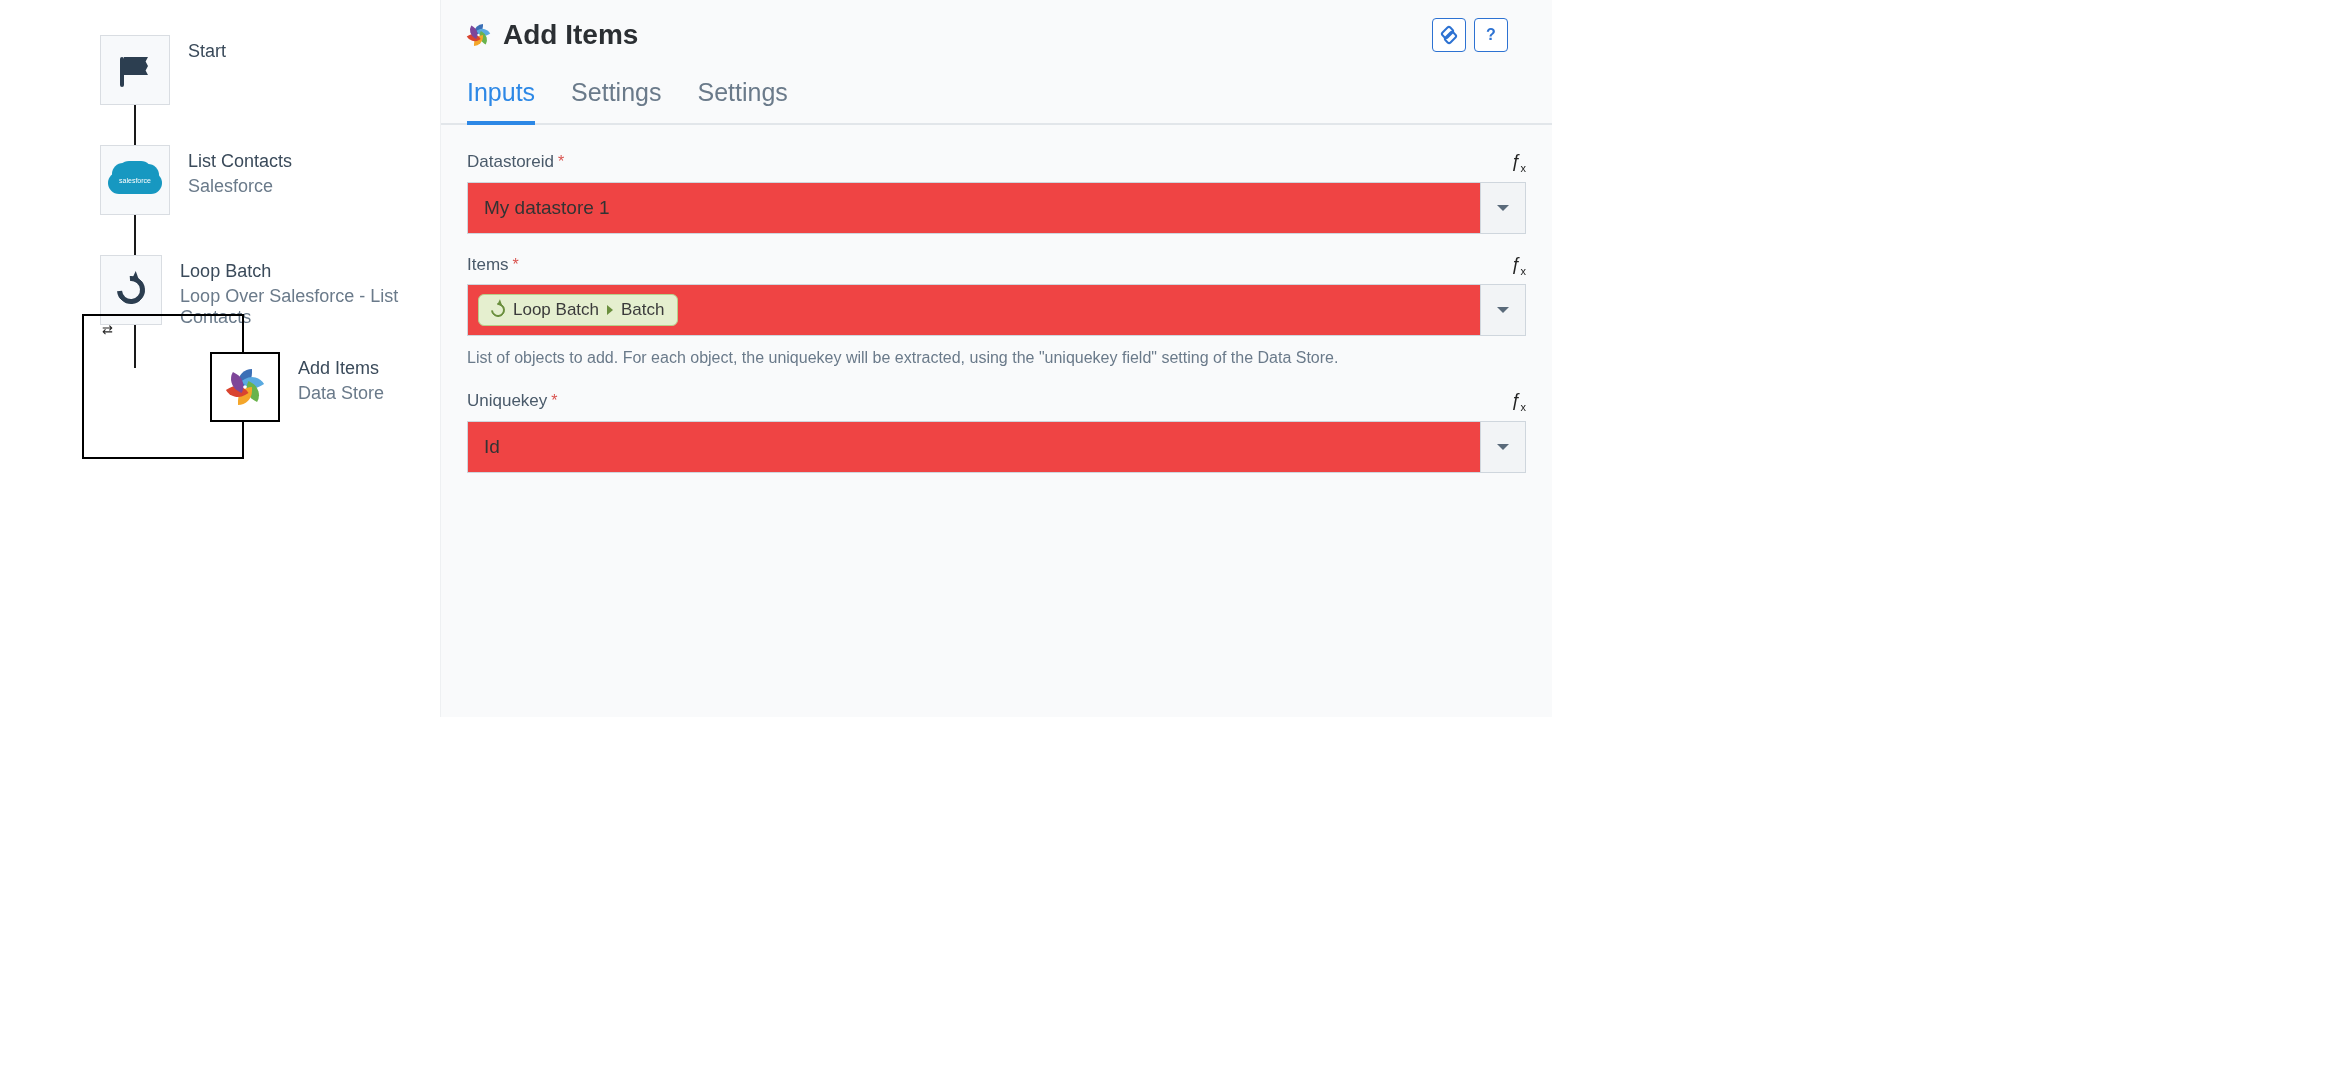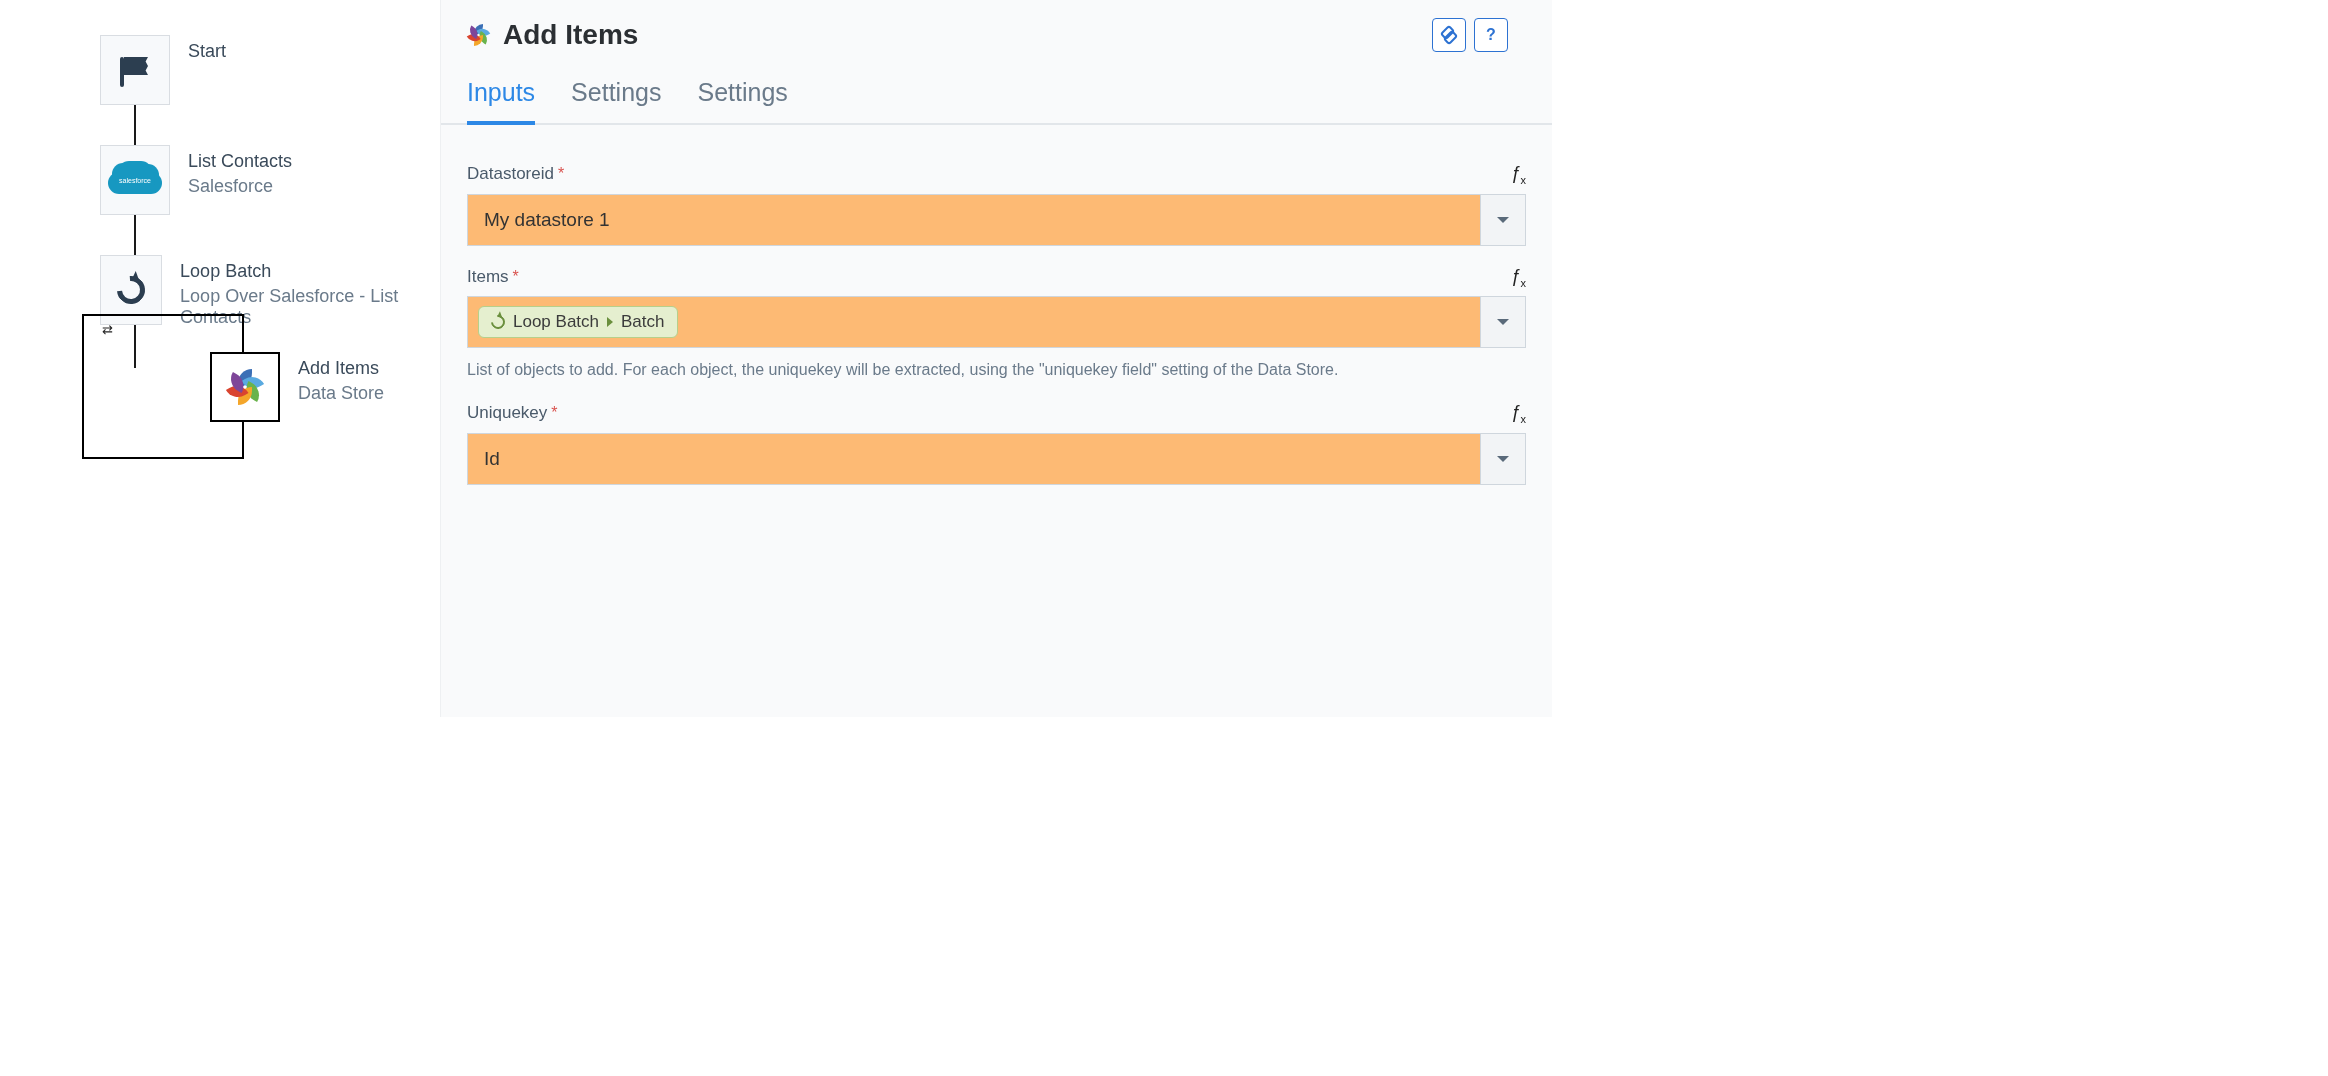--- a/index.html
+++ b/index.html
@@ -132,30 +132,30 @@
     display:flex; gap:36px;
     padding: 26px 26px 0 26px;
     border-bottom:2px solid #e2e6ea;
   }
   .tab {
     font-size:25px; color:#6a7a8a; padding-bottom:14px; cursor:pointer;
     border-bottom:4px solid transparent; margin-bottom:-2px;
   }
   .tab.active { color:#2d88e6; border-bottom-color:#2d88e6;}
 
-  .form { padding: 38px 26px 0 26px; }
+  .form { padding: 26px 26px 0 26px; }
   .field { margin-bottom: 20px; }
   .field-label-row{ display:flex; align-items:center; margin-bottom:8px;}
   .field-label { font-size:17px; color:#4a5a6a; }
   .req { color:#d9534f; margin-left:4px;}
   .fx { margin-left:auto; font-family:Liberation Sans, sans-serif; font-style:italic; font-size:18px; color:#222; cursor:pointer;}
   .fx sub{font-style:normal;font-size:11px;}
   .input-row{ display:flex; }
   .input-box {
-    flex:1; background:#fdba74; border:1px solid #cfd6dd; border-right:none;
+    flex:1; background:#ef4444; border:1px solid #cfd6dd; border-right:none;
     padding: 14px 16px; font-size:19px; color:#333;
     display:flex; align-items:center; min-height:52px;
   }
   .chevron-box{
     width:46px; border:1px solid #cfd6dd; background:#f2f4f6;
     display:flex;align-items:center;justify-content:center; cursor:pointer;
   }
   .chevron-down{
     width:0;height:0;border-left:6px solid transparent;border-right:6px solid transparent;
     border-top:6px solid #5a6a7a;

